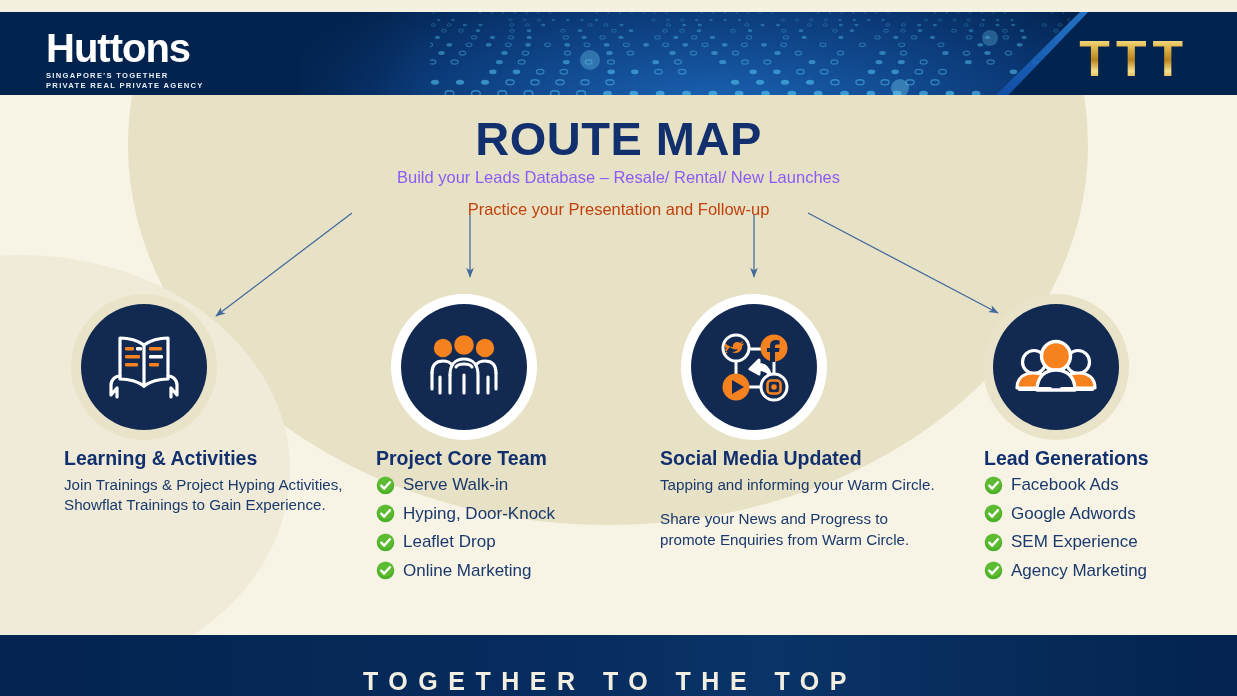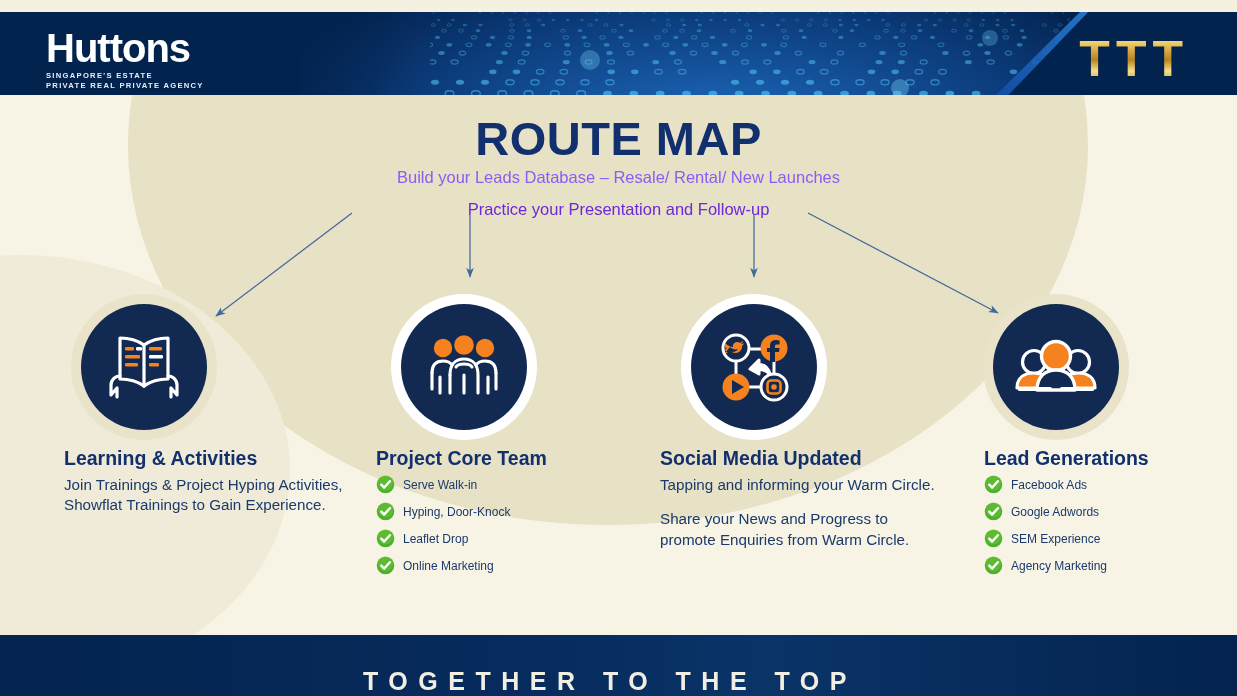--- a/index.html
+++ b/index.html
@@ -31,40 +31,40 @@
 
   
   .stage{position:absolute;left:0;top:95px;width:1237px;height:540px;background:#f7f4e6;overflow:hidden;}
   .arc-big{position:absolute;left:128px;top:-330px;width:960px;height:760px;border-radius:50%;background:#e7e1c6;}
   .arc-small{position:absolute;left:-250px;top:160px;width:540px;height:430px;border-radius:50%;background:#efebd8;}
 
   
   .title{position:absolute;left:0;top:16px;width:1237px;text-align:center;font-size:47px;
          font-weight:bold;color:#12306e;letter-spacing:.5px;}
   .sub1{position:absolute;left:0;top:73px;width:1237px;text-align:center;font-size:16.5px;color:#8b5cf6;}
-  .sub2{position:absolute;left:0;top:105px;width:1237px;text-align:center;font-size:16.5px;color:#6d28d9;}
+  .sub2{position:absolute;left:0;top:105px;width:1237px;text-align:center;font-size:16.5px;color:#c2410c;}
 
   
   .arrows{position:absolute;left:0;top:0;width:1237px;height:540px;}
 
   
   .node{position:absolute;}
   .ring{width:146px;height:146px;border-radius:50%;display:flex;align-items:center;justify-content:center;}
   .disc{width:126px;height:126px;border-radius:50%;background:#122a52;display:flex;align-items:center;justify-content:center;}
   .ring.cream{background:#e9e3ca;}
   .ring.white{background:#ffffff;}
 
   
   .col{position:absolute;}
   .col h3{margin:0 0 5px 0;font-size:19.5px;font-weight:bold;color:#12306e;line-height:1.2;}
   .ptxt{font-size:15.2px;color:#1b3a6b;line-height:1.32;margin:0;}
   .ptxt + .ptxt{margin-top:14px;}
   .li{display:flex;align-items:center;gap:8px;margin-top:8px;}
   .li:first-of-type{margin-top:3px;}
-  .li-label{font-size:12px;color:#1b3a6b;line-height:1.2;}
+  .li-label{font-size:17px;color:#1b3a6b;line-height:1.2;}
   .chk{flex:0 0 auto;width:19px;height:19px;}
 
   
   .footer{position:absolute;left:0;top:635px;width:1237px;height:61px;background:#04234e;}
   .footer-inner{position:absolute;left:0;top:0;width:1237px;height:61px;
      background:linear-gradient(90deg,#04234e 0%,#072c5e 45%,#0a3468 62%,#04234e 100%);}
   .footer-txt{position:absolute;left:0;top:16px;width:1220px;height:61px;display:flex;
      align-items:center;justify-content:center;color:#f2efe2;font-size:25px;font-weight:bold;letter-spacing:10.5px;}
 </style>
 </head>
@@ -518,21 +518,21 @@
         <circle cx="470" cy="86" r="9" fill="#7fe0ff" opacity=".4"></circle>
         <circle cx="560" cy="36" r="8" fill="#7fe0ff" opacity=".3"></circle>
       </svg>
     <div class="hdr-sheen"></div>
     <div class="hdr-wedge2"></div>
     <div class="hdr-wedge"></div>
 
     <div class="logo">
       <div class="logo-word">Huttons</div>
       <div class="logo-tag">
-        <div>SINGAPORE'S ESTATE</div>
+        <div>SINGAPORE'S TOGETHER</div>
         <div>PRIVATE REAL PRIVATE AGENCY</div>
       </div>
     </div>
 
     <div class="ttt">TTT</div>
   </div>
 
   <div class="stage">
     <div class="arc-big"></div>
     <div class="arc-small"></div>

